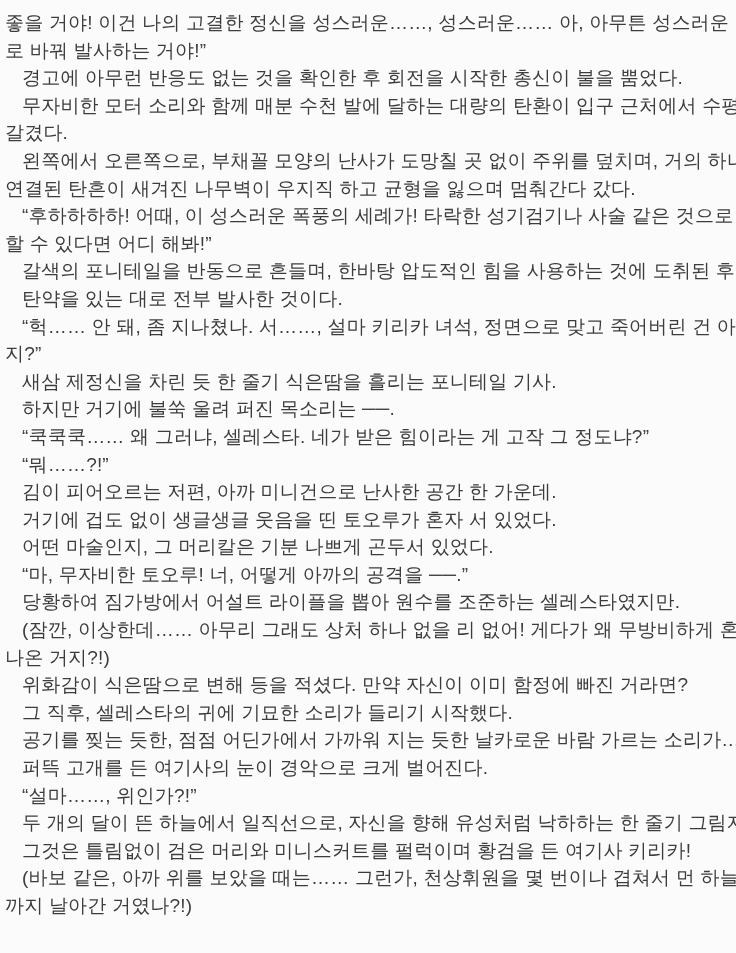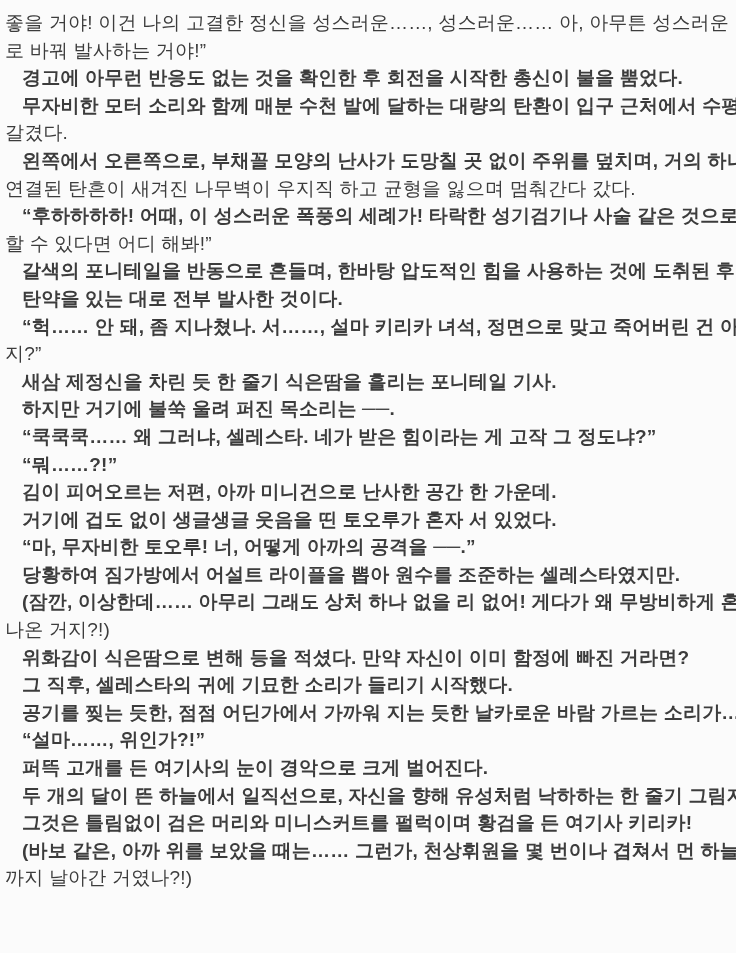--- a/index.html
+++ b/index.html
@@ -21,21 +21,20 @@
     line-height: 27.6px;
     color: var(--text-color, #3c3c3c);
     letter-spacing: 0.2px;
   }
   .text-line {
     white-space: nowrap;
     height: 27.6px;
   }
   .text-line.indent {
     padding-left: 17px;
-    font-weight: bold;
   }
 </style>
 </head>
 <body>
 
 <div class="page">
   <div class="text-body" id="text-body">
       <div class="text-line">좋을 거야! 이건 나의 고결한 정신을 성스러운……, 성스러운…… 아, 아무튼 성스러운 뭔가</div>
       <div class="text-line">로 바꿔 발사하는 거야!”</div>
       <div class="text-line indent">경고에 아무런 반응도 없는 것을 확인한 후 회전을 시작한 총신이 불을 뿜었다.</div>
@@ -48,27 +47,28 @@
       <div class="text-line indent">갈색의 포니테일을 반동으로 흔들며, 한바탕 압도적인 힘을 사용하는 것에 도취된 후.</div>
       <div class="text-line indent">탄약을 있는 대로 전부 발사한 것이다.</div>
       <div class="text-line indent">“헉…… 안 돼, 좀 지나쳤나. 서……, 설마 키리카 녀석, 정면으로 맞고 죽어버린 건 아니겠</div>
       <div class="text-line">지?”</div>
       <div class="text-line indent">새삼 제정신을 차린 듯 한 줄기 식은땀을 흘리는 포니테일 기사.</div>
       <div class="text-line indent">하지만 거기에 불쑥 울려 퍼진 목소리는 ──.</div>
       <div class="text-line indent">“쿡쿡쿡…… 왜 그러냐, 셀레스타. 네가 받은 힘이라는 게 고작 그 정도냐?”</div>
       <div class="text-line indent">“뭐……?!”</div>
       <div class="text-line indent">김이 피어오르는 저편, 아까 미니건으로 난사한 공간 한 가운데.</div>
       <div class="text-line indent">거기에 겁도 없이 생글생글 웃음을 띤 토오루가 혼자 서 있었다.</div>
+      <div class="text-line indent">어떤 마술인지, 그 머리칼은 기분 나쁘게 곤두서 있었다.</div>
       <div class="text-line indent">“마, 무자비한 토오루! 너, 어떻게 아까의 공격을 ──.”</div>
       <div class="text-line indent">당황하여 짐가방에서 어설트 라이플을 뽑아 원수를 조준하는 셀레스타였지만.</div>
       <div class="text-line indent">(잠깐, 이상한데…… 아무리 그래도 상처 하나 없을 리 없어! 게다가 왜 무방비하게 혼자</div>
       <div class="text-line">나온 거지?!)</div>
       <div class="text-line indent">위화감이 식은땀으로 변해 등을 적셨다. 만약 자신이 이미 함정에 빠진 거라면?</div>
       <div class="text-line indent">그 직후, 셀레스타의 귀에 기묘한 소리가 들리기 시작했다.</div>
       <div class="text-line indent">공기를 찢는 듯한, 점점 어딘가에서 가까워 지는 듯한 날카로운 바람 가르는 소리가……!</div>
+      <div class="text-line indent">퍼뜩 고개를 든 여기사의 눈이 경악으로 크게 벌어진다.</div>
       <div class="text-line indent">“설마……, 위인가?!”</div>
-      <div class="text-line indent">퍼뜩 고개를 든 여기사의 눈이 경악으로 크게 벌어진다.</div>
       <div class="text-line indent">두 개의 달이 뜬 하늘에서 일직선으로, 자신을 향해 유성처럼 낙하하는 한 줄기 그림자.</div>
       <div class="text-line indent">그것은 틀림없이 검은 머리와 미니스커트를 펄럭이며 황검을 든 여기사 키리카!</div>
       <div class="text-line indent">(바보 같은, 아까 위를 보았을 때는…… 그런가, 천상휘원을 몇 번이나 겹쳐서 먼 하늘 위</div>
       <div class="text-line">까지 날아간 거였나?!)</div>
     </div>
 </div>
 
 </body></html>

